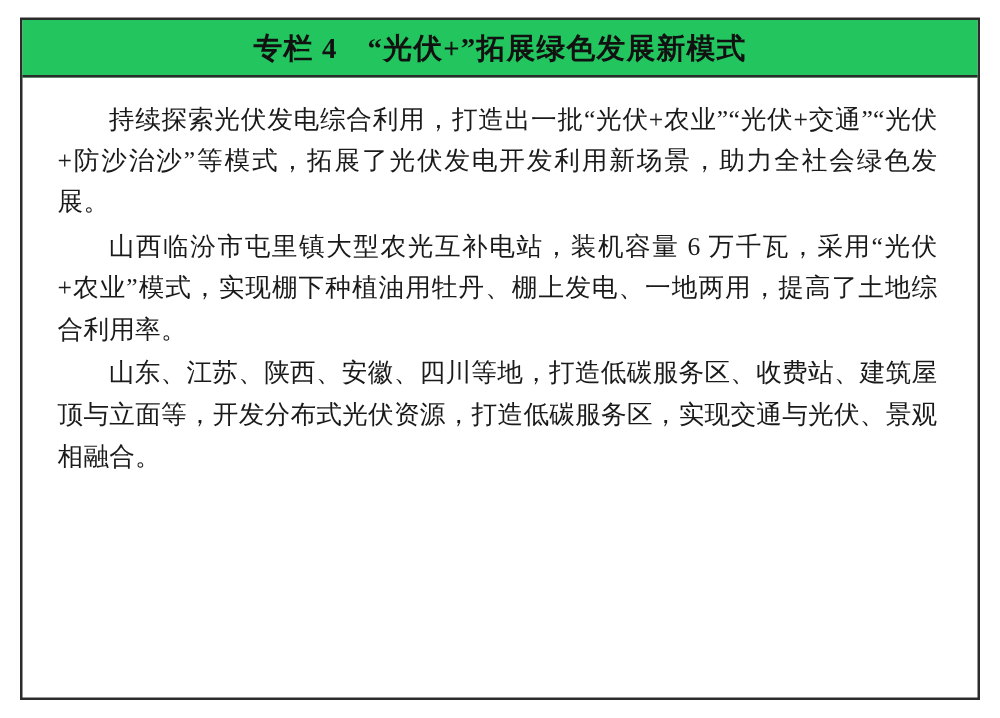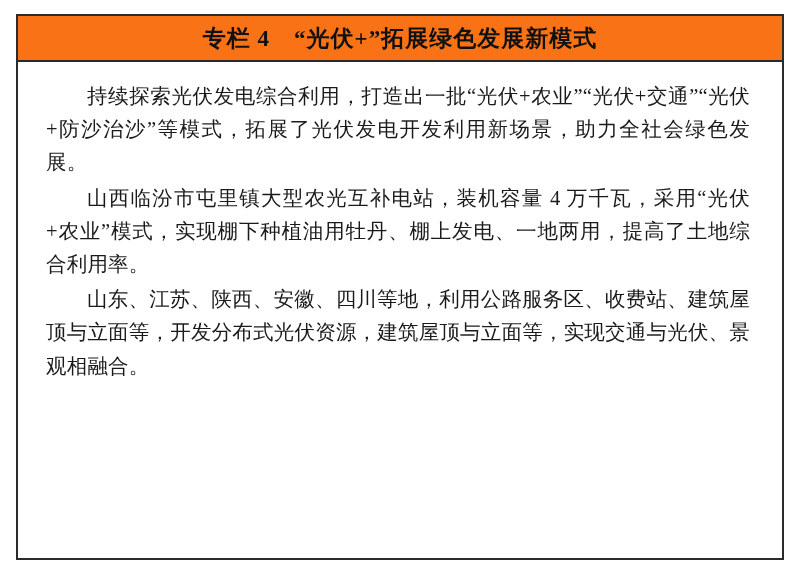--- a/index.html
+++ b/index.html
@@ -22,21 +22,21 @@
   }
   .box {
     position: relative;
     width: 100%;
     height: 100%;
     box-sizing: border-box;
     border: 2px solid #2b2b2b;
     background: #ffffff;
   }
   .title-bar {
-    background: #f97316;
+    background: #22c55e;
     border-bottom: 2px solid #2b2b2b;
     height: 44px;
     display: flex;
     align-items: center;
     justify-content: center;
   }
   .title-text {
     font-family: "Liberation Serif", "DejaVu Serif", serif;
     font-size: 23px;
     font-weight: bold;
@@ -63,18 +63,18 @@
 
 <div class="page">
   <div class="box">
 
     <div class="title-bar">
       <div class="title-text">专栏 4　“光伏+”拓展绿色发展新模式</div>
     </div>
 
     <div class="body-area">
       <p class="para">持续探索光伏发电综合利用，打造出一批“光伏+农业”“光伏+交通”“光伏+防沙治沙”等模式，拓展了光伏发电开发利用新场景，助力全社会绿色发展。</p>
-      <p class="para">山西临汾市屯里镇大型农光互补电站，装机容量 4 万千瓦，采用“光伏+农业”模式，实现棚下种植油用牡丹、棚上发电、一地两用，提高了土地综合利用率。</p>
-      <p class="para">山东、江苏、陕西、安徽、四川等地，利用公路服务区、收费站、建筑屋顶与立面等，开发分布式光伏资源，建筑屋顶与立面等，实现交通与光伏、景观相融合。</p>
+      <p class="para">山西临汾市屯里镇大型农光互补电站，装机容量 6 万千瓦，采用“光伏+农业”模式，实现棚下种植油用牡丹、棚上发电、一地两用，提高了土地综合利用率。</p>
+      <p class="para">山东、江苏、陕西、安徽、四川等地，打造低碳服务区、收费站、建筑屋顶与立面等，开发分布式光伏资源，打造低碳服务区，实现交通与光伏、景观相融合。</p>
     </div>
 
   </div>
 </div>
 
 </body></html>

